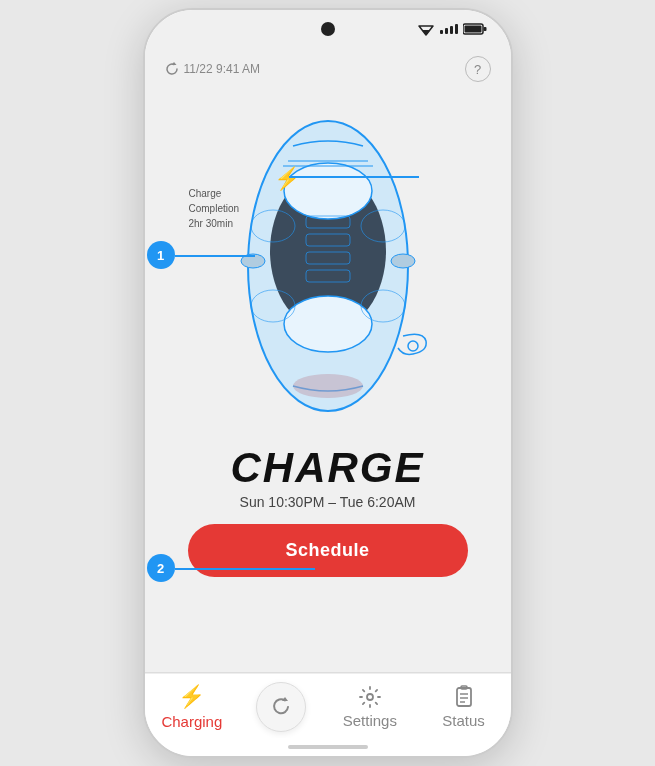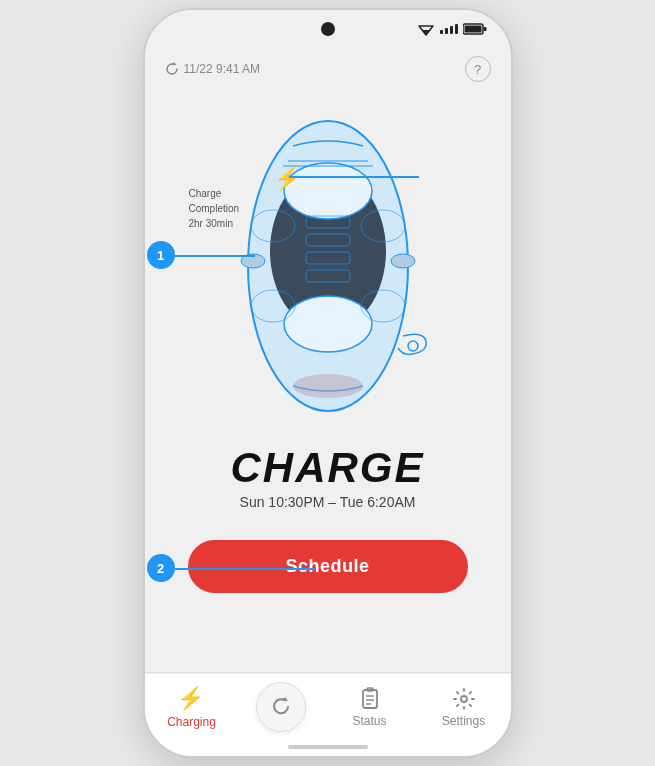--- a/index.html
+++ b/index.html
@@ -123,21 +123,21 @@
       letter-spacing: 2px;
       color: #111;
       text-transform: uppercase;
       margin-top: 8px;
       font-style: italic;
     }
     .charge-schedule-time {
       font-size: 14px;
       color: #444;
       margin-top: 2px;
-      margin-bottom: 30px;
+      margin-bottom: 14px;
     }
 
     .schedule-btn {
       background: #e53935;
       color: #fff;
       border: none;
       border-radius: 32px;
       padding: 16px 0;
       width: 280px;
       font-size: 18px;
@@ -171,21 +171,21 @@
       min-width: 60px;
     }
     .nav-icon {
       font-size: 22px;
       color: #888;
     }
     .nav-icon.active {
       color: #e53935;
     }
     .nav-label {
-      font-size: 12px;
+      font-size: 15px;
       color: #888;
     }
     .nav-label.active {
       color: #e53935;
     }
     .nav-center-btn {
       width: 50px;
       height: 50px;
       border-radius: 50%;
       background: #f5f5f5;
@@ -378,37 +378,37 @@
 
       <div class="nav-center-btn">
         <svg width="22" height="22" viewBox="0 0 22 22">
           <path d="M18,11 A7,7 0 1,1 15,4.5" fill="none" stroke="#888" stroke-width="2" stroke-linecap="round"></path>
           <polygon points="15,1 18,5 12,5" fill="#888"></polygon>
         </svg>
       </div>
 
       <div class="nav-item">
         <svg width="24" height="24" viewBox="0 0 24 24">
+          <circle cx="12" cy="12" r="3" fill="none" stroke="#888" stroke-width="1.8"></circle>
+          <path d="M12 2v2M12 20v2M2 12h2M20 12h2M4.9 4.9l1.4 1.4M17.7 17.7l1.4 1.4M4.9 19.1l1.4-1.4M17.7 6.3l1.4-1.4" fill="none" stroke="#888" stroke-width="1.8" stroke-linecap="round"></path>
+        </svg>
+        <span class="nav-label">Settings</span>
+      </div>
+
+      <div class="nav-item">
+        <svg width="24" height="24" viewBox="0 0 24 24">
           <rect x="5" y="3" width="14" height="18" rx="2" fill="none" stroke="#888" stroke-width="1.8"></rect>
           <rect x="9" y="1" width="6" height="3" rx="1" fill="none" stroke="#888" stroke-width="1.5"></rect>
           <line x1="8" y1="9" x2="16" y2="9" stroke="#888" stroke-width="1.5"></line>
           <line x1="8" y1="13" x2="16" y2="13" stroke="#888" stroke-width="1.5"></line>
           <line x1="8" y1="17" x2="13" y2="17" stroke="#888" stroke-width="1.5"></line>
         </svg>
         <span class="nav-label">Status</span>
       </div>
 
-      <div class="nav-item">
-        <svg width="24" height="24" viewBox="0 0 24 24">
-          <circle cx="12" cy="12" r="3" fill="none" stroke="#888" stroke-width="1.8"></circle>
-          <path d="M12 2v2M12 20v2M2 12h2M20 12h2M4.9 4.9l1.4 1.4M17.7 17.7l1.4 1.4M4.9 19.1l1.4-1.4M17.7 6.3l1.4-1.4" fill="none" stroke="#888" stroke-width="1.8" stroke-linecap="round"></path>
-        </svg>
-        <span class="nav-label">Settings</span>
-      </div>
-
     </div>
 
   </div>
 
   <div class="phone-home-indicator">
     <div class="home-bar"></div>
   </div>
 
 </div>
 

